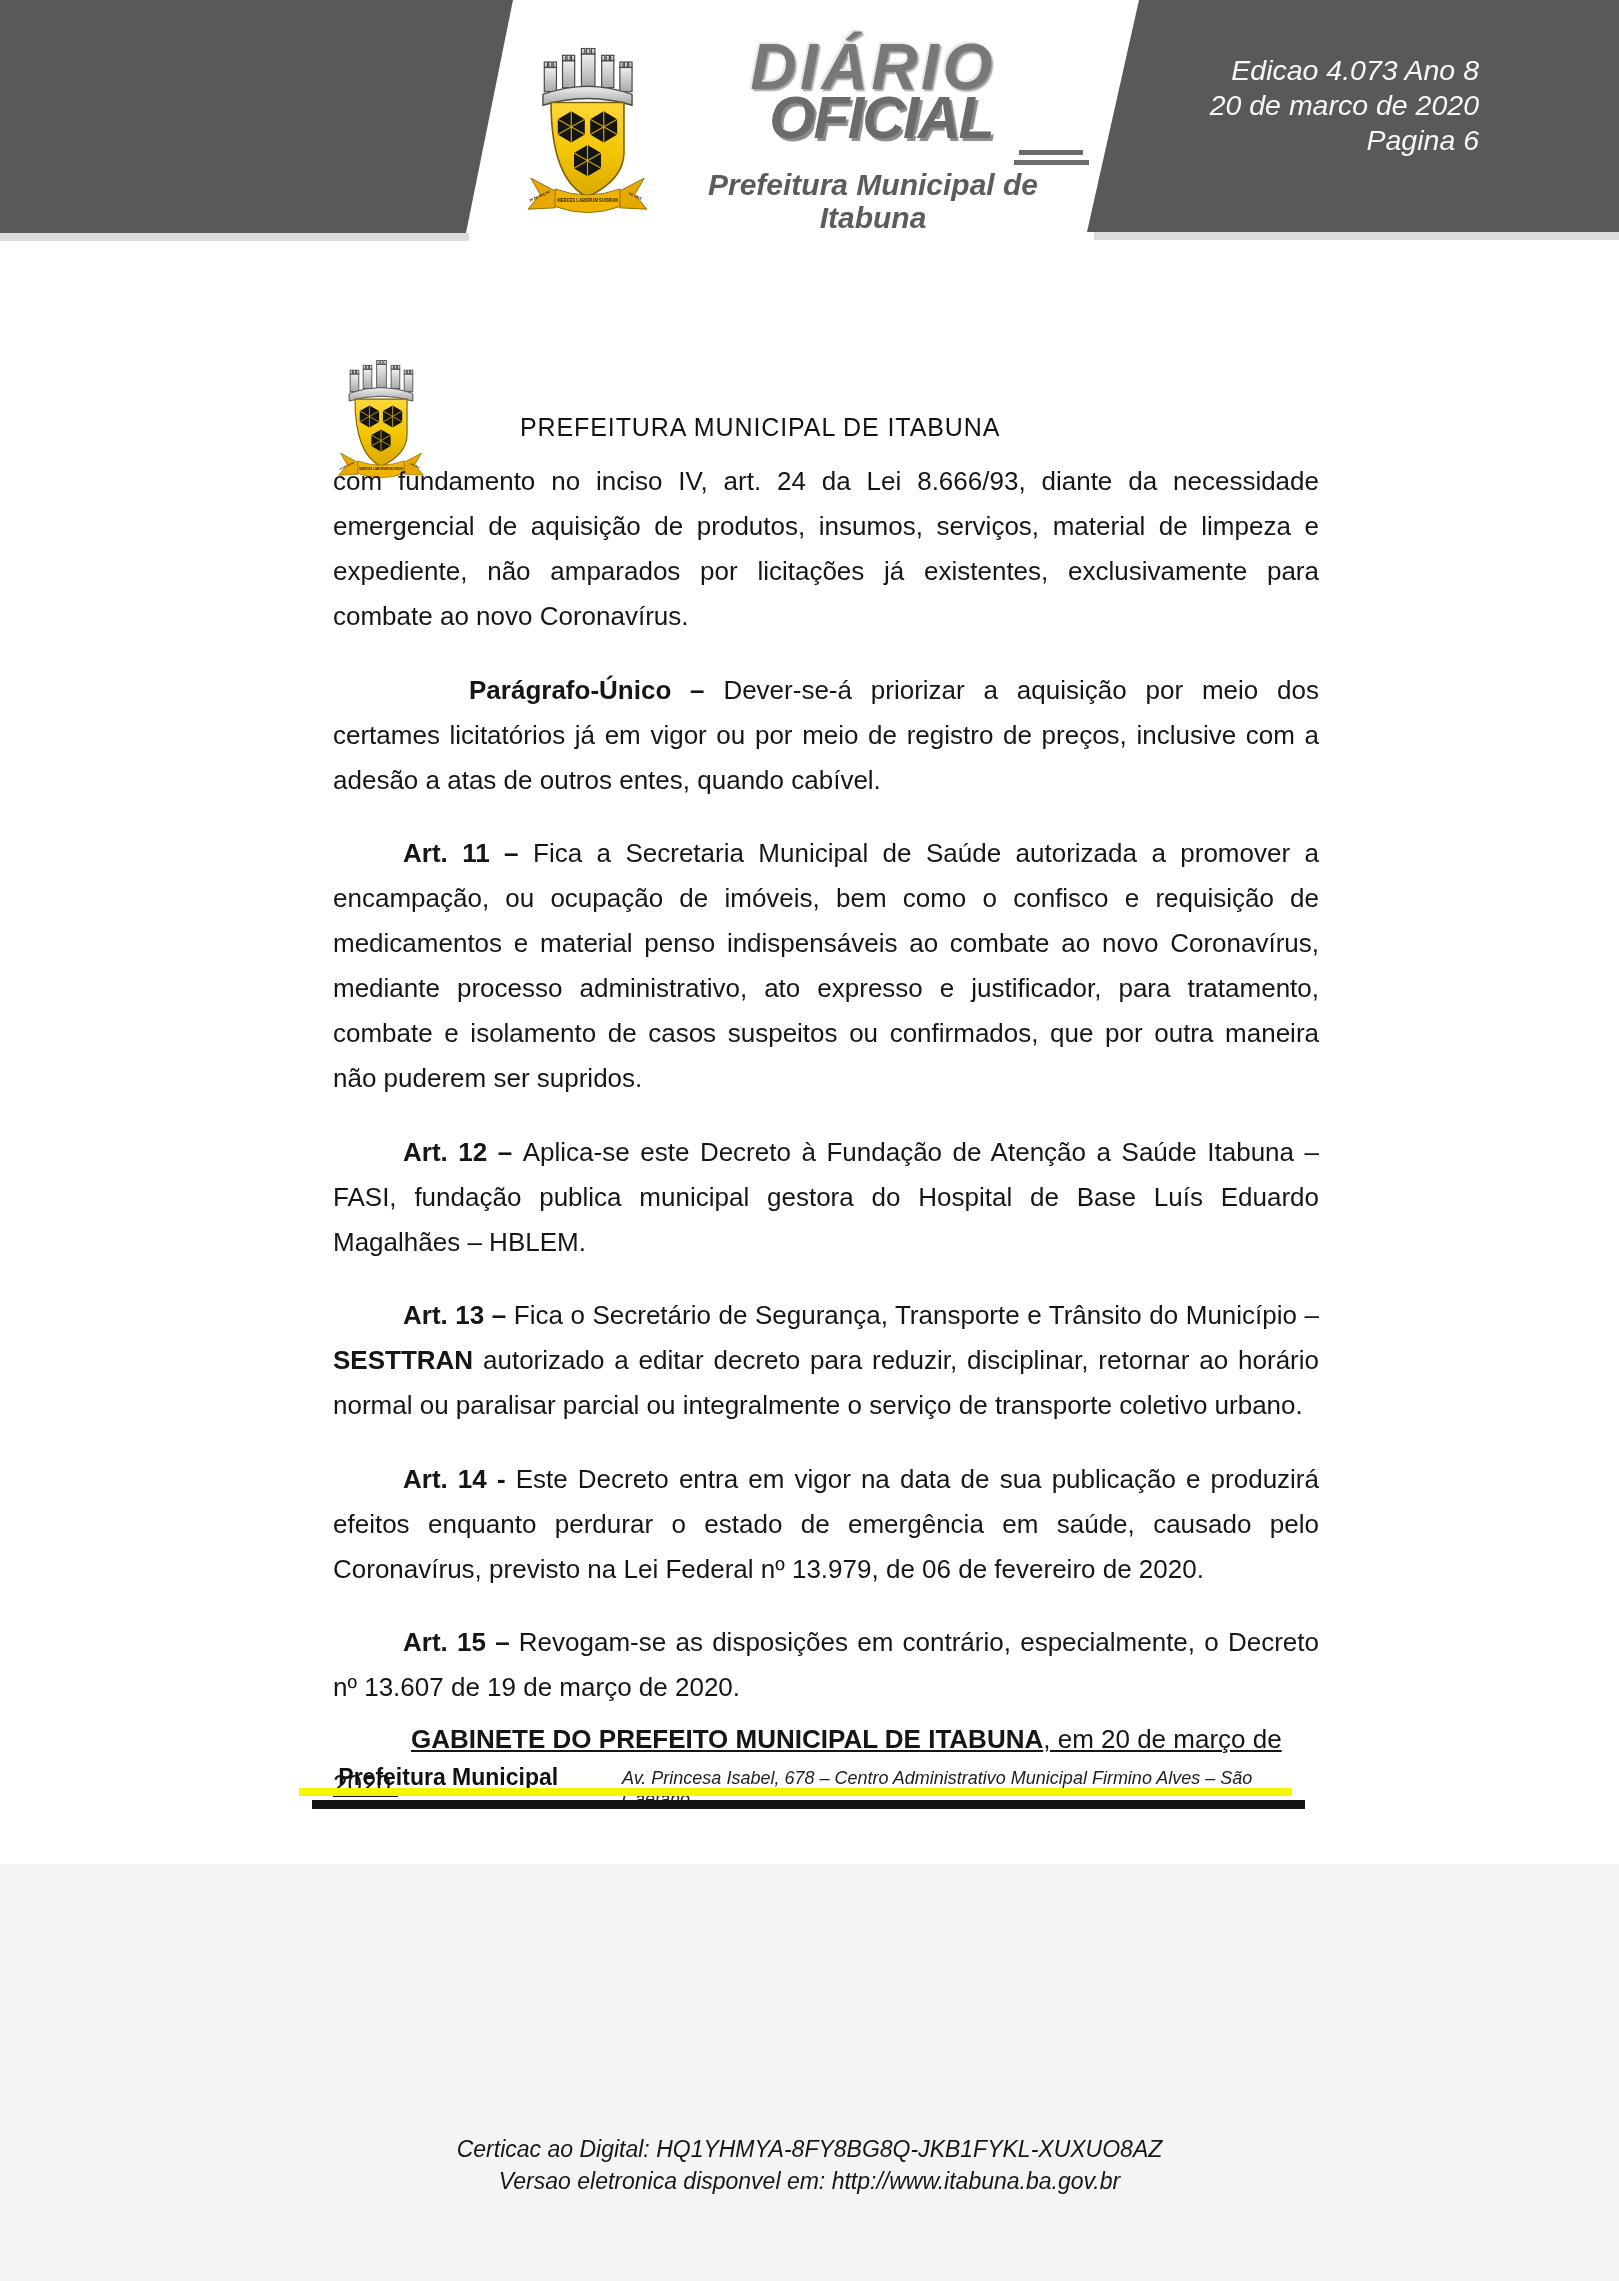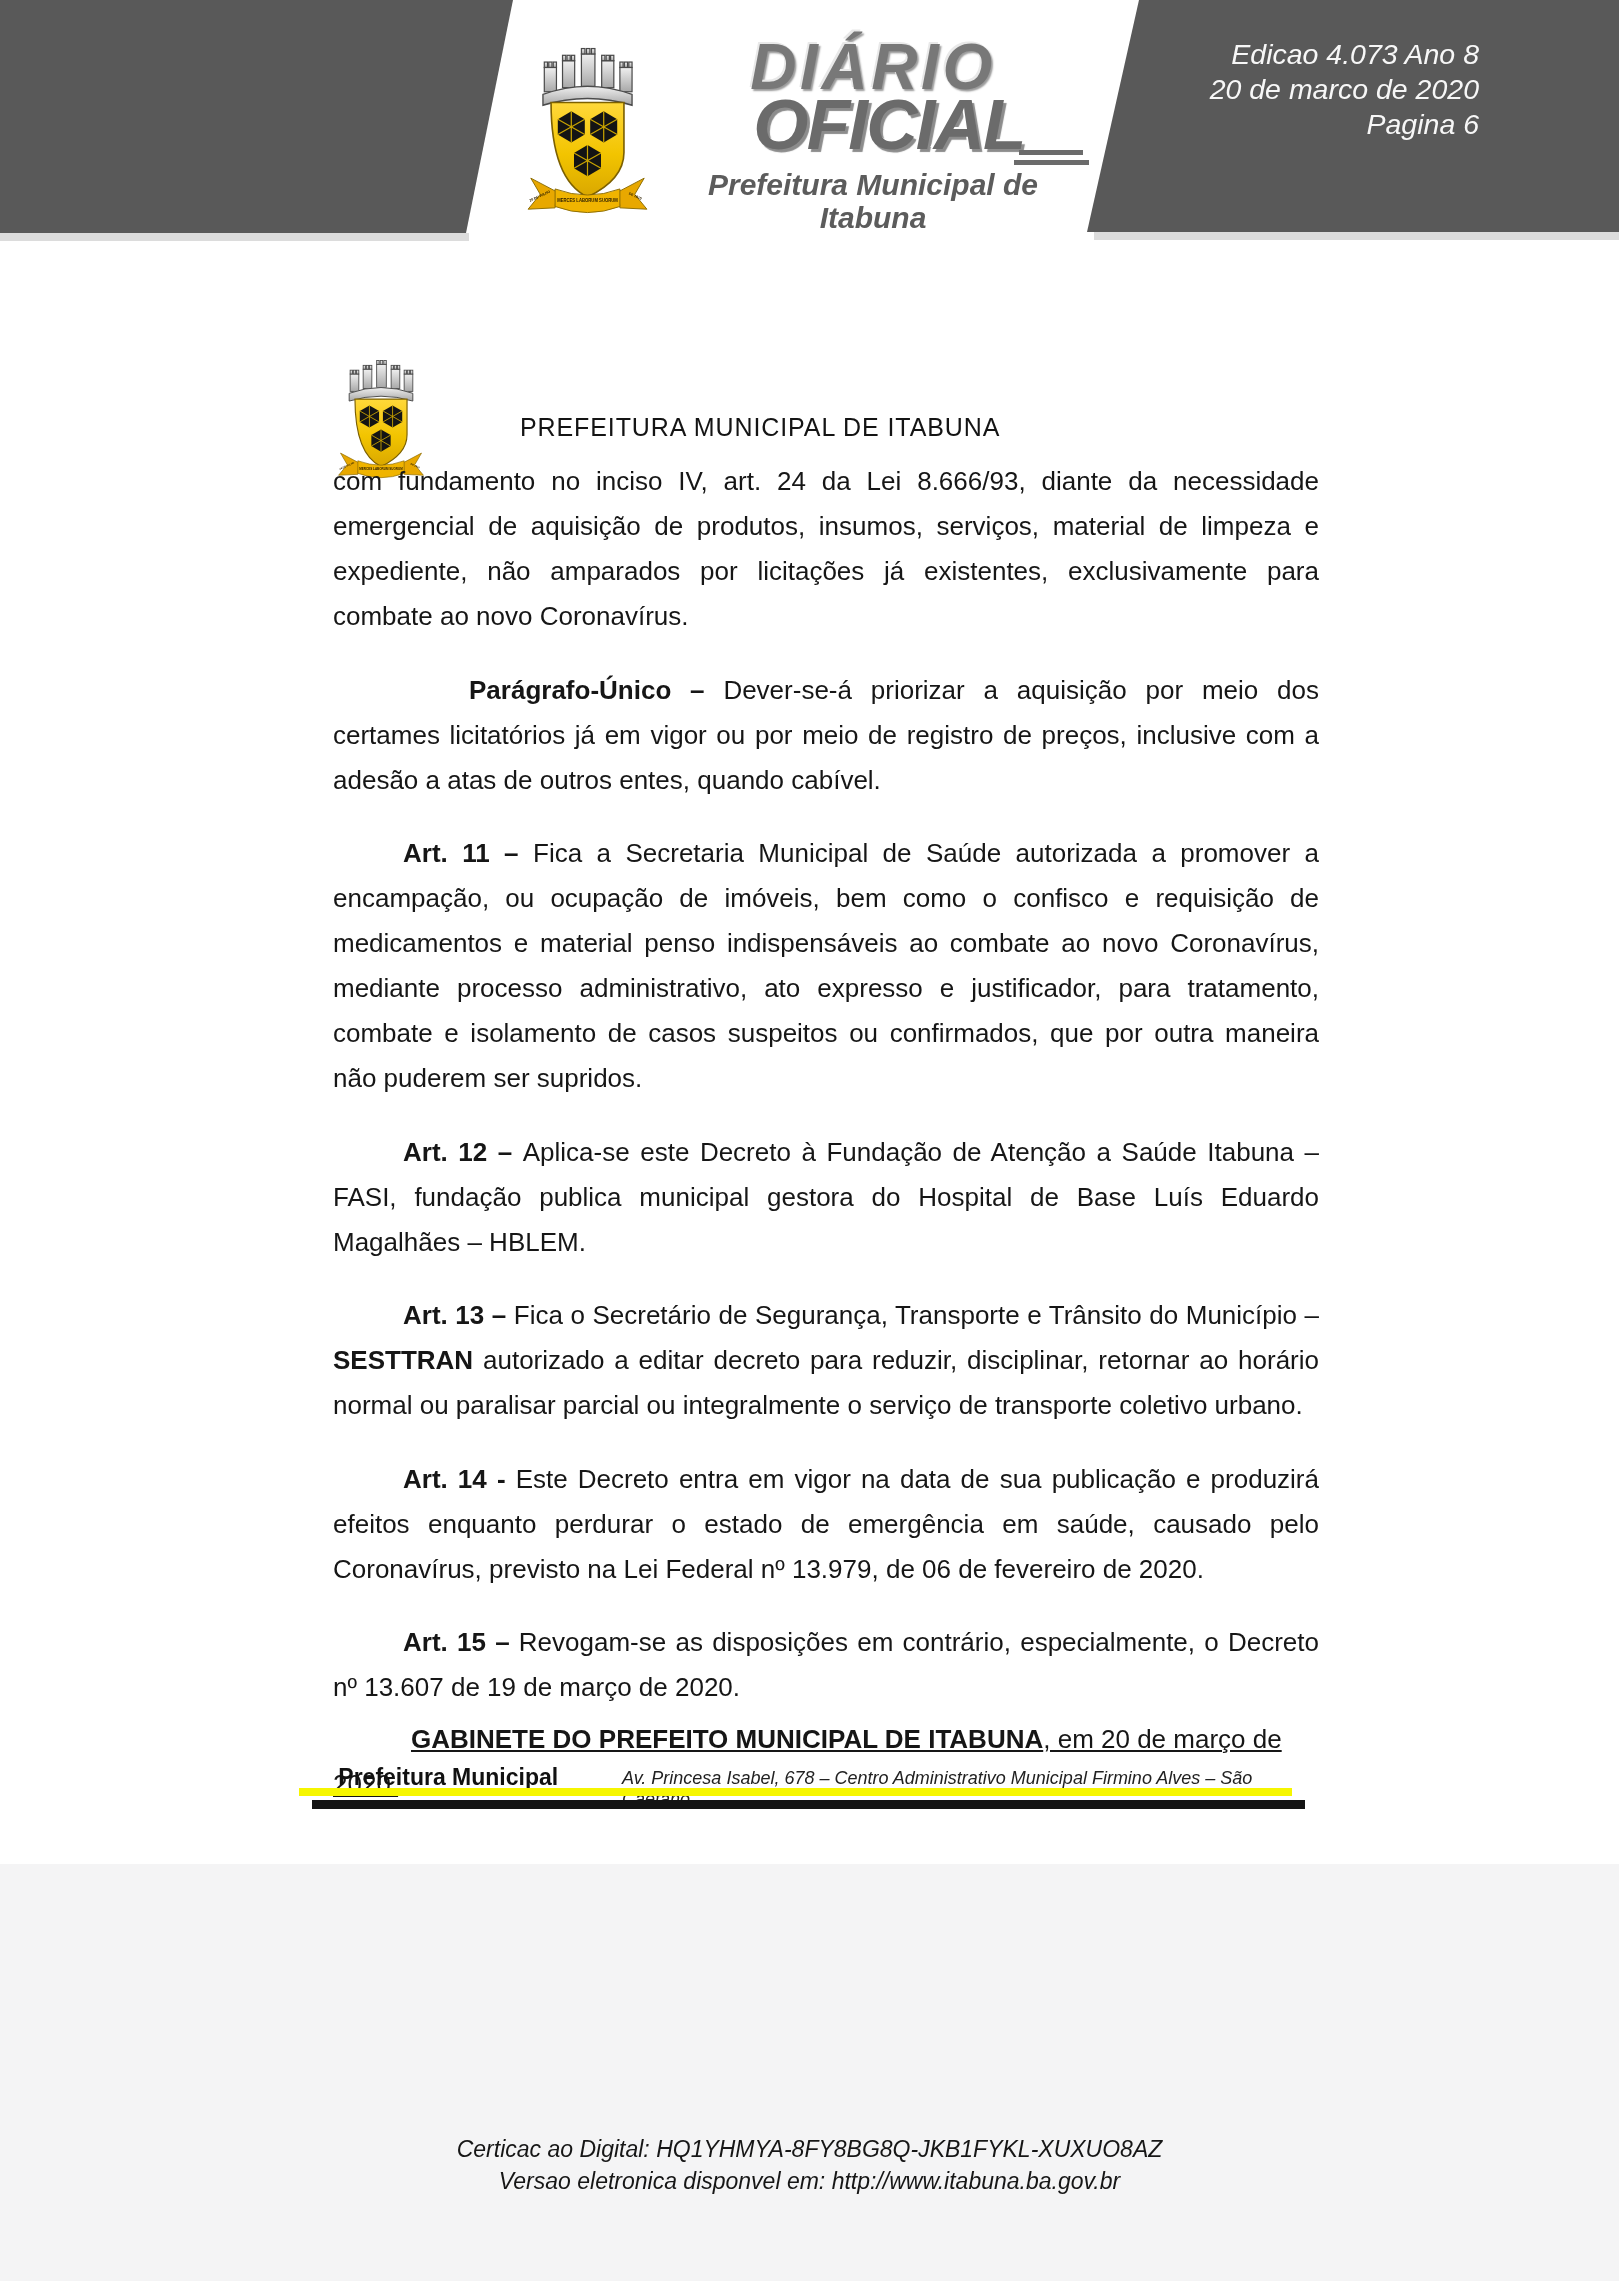--- a/index.html
+++ b/index.html
@@ -6,27 +6,27 @@
   .page{position:relative;width:1619px;height:2281px;background:#ffffff;overflow:hidden;
         font-family:"Liberation Sans", sans-serif;color:#1a1a1a;}
   
   .band-left{position:absolute;left:0;top:0;width:513px;height:233px;background:#595959;
              clip-path:polygon(0 0,100% 0,466px 100%,0 100%);}
   .band-left-shadow{position:absolute;left:0;top:233px;width:469px;height:8px;background:#c9c9c9;opacity:.65;}
   .band-right{position:absolute;left:1087px;top:0;width:532px;height:232px;background:#595959;
               clip-path:polygon(52px 0,100% 0,100% 100%,0 100%);}
   .band-right-shadow{position:absolute;left:1094px;top:232px;width:525px;height:8px;background:#c9c9c9;opacity:.65;}
   
-  .edition{position:absolute;top:37px;right:140px;text-align:right;font-style:italic;
+  .edition{position:absolute;top:53px;right:140px;text-align:right;font-style:italic;
            font-size:28.5px;line-height:35px;color:#f7f7f7;}
   
   .masthead{position:absolute;left:670px;top:9px;width:406px;height:241px;text-align:center;}
   .m1{position:absolute;top:21px;left:0;width:100%;font-size:64px;font-weight:700;font-style:italic;
       letter-spacing:3.6px;color:#787878;text-shadow:-1.8px -1.8px 0 #e9e9e9,1.8px 1.8px 1.8px #9b9b9b;}
-  .m2{position:absolute;top:75px;left:16px;width:100%;font-size:71px;font-weight:800;font-style:italic;
+  .m2{position:absolute;top:75px;left:8px;width:100%;font-size:59px;font-weight:800;font-style:italic;
       letter-spacing:-1.8px;color:#6b6b6b;text-shadow:-1.8px -1.8px 0 #ffffff,2.7px 2.7px 0.9px #8c8c8c;}
   .m3{position:absolute;top:159px;left:0;width:100%;font-size:30px;font-weight:700;font-style:italic;color:#5c5c5c;}
   .m4{position:absolute;top:192px;left:0;width:100%;font-size:30px;font-weight:700;font-style:italic;color:#5c5c5c;}
   .m2-underline1{position:absolute;left:349px;top:141px;width:64px;height:4.5px;background:#6b6b6b;}
   .m2-underline2{position:absolute;left:344px;top:151px;width:75px;height:4.5px;background:#6b6b6b;}
   
   .logo-header{position:absolute;left:520px;top:30px;width:135px;height:191px;}
   .logo-body{position:absolute;left:330px;top:348px;width:102px;height:135px;}
   
   .doc-heading{position:absolute;left:520px;top:413px;font-size:25px;letter-spacing:0.9px;color:#141414;}

